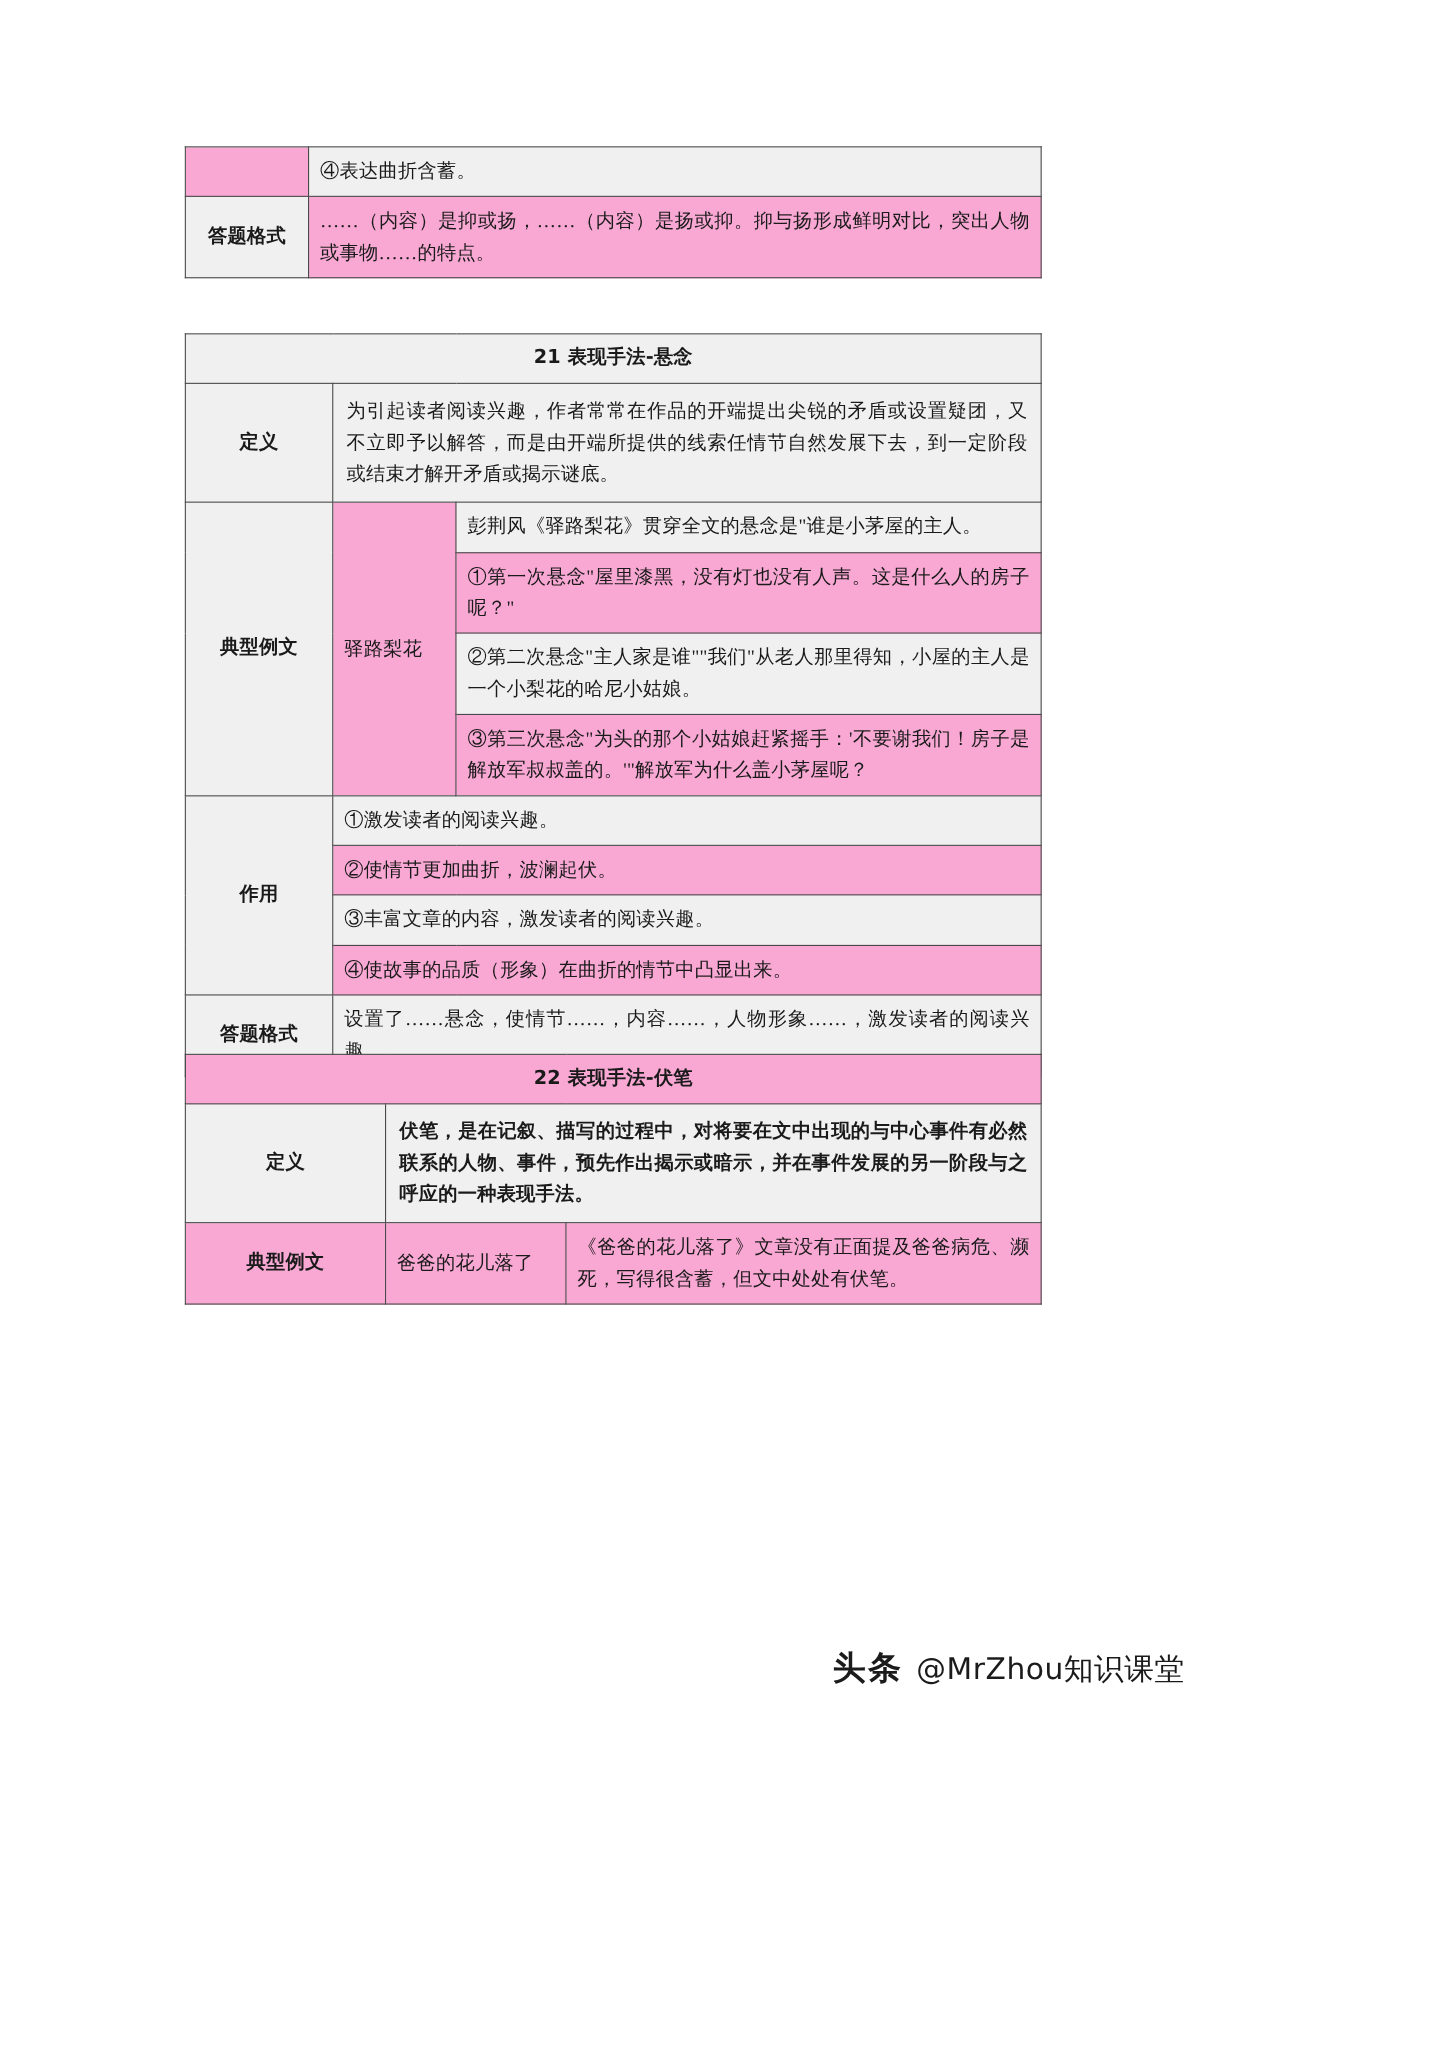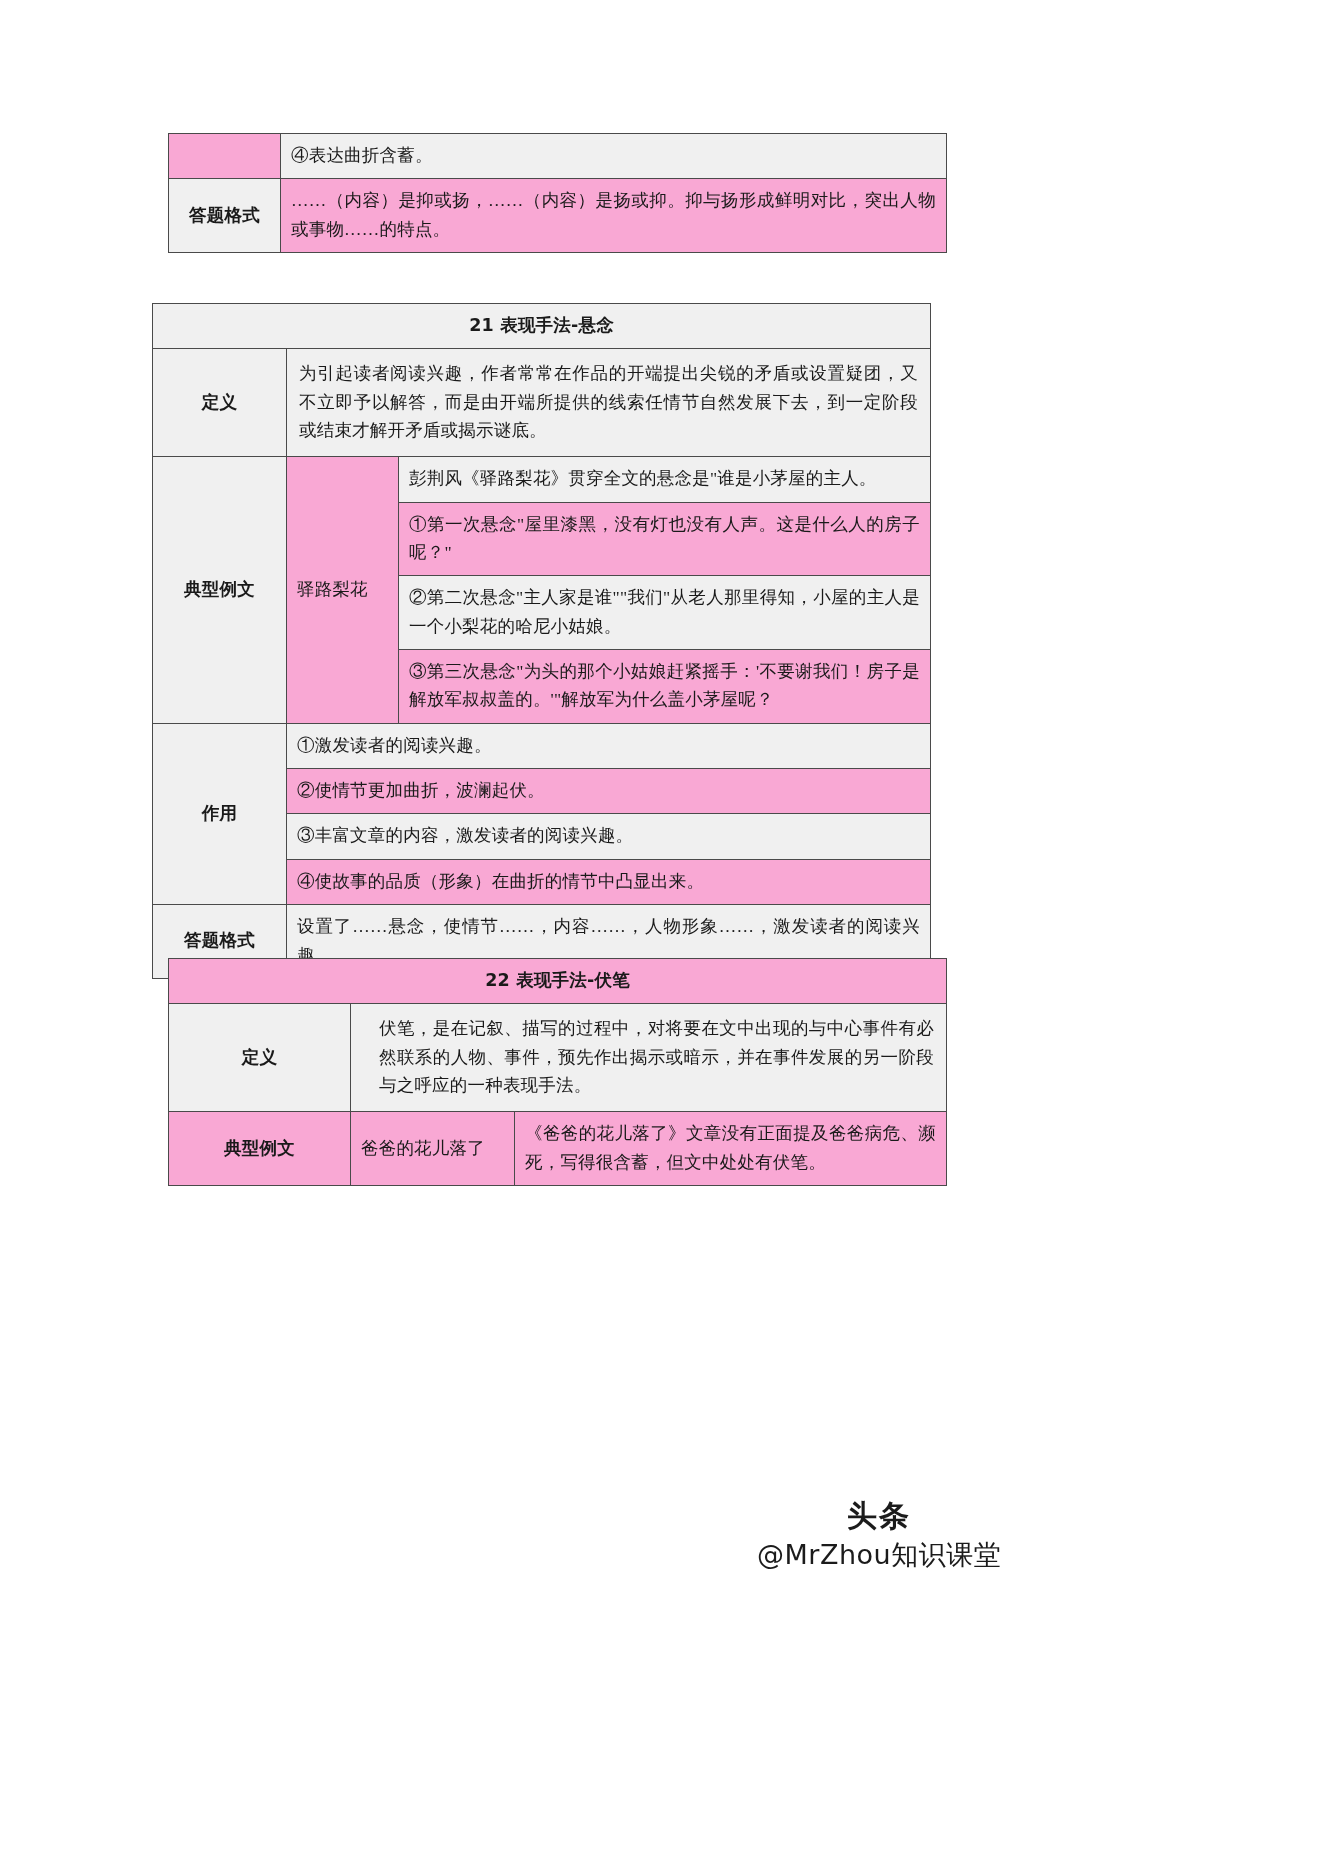--- a/index.html
+++ b/index.html
@@ -65,32 +65,32 @@
   .para {
     text-align: justify;
     text-justify: inter-ideograph;
   }
   .indent-ex {
     padding-left: 26px;
   }
 
   
   #table-top     { left: 168px; top: 133px;  width: 778px; }
-  #table-suspense{ left: 152px; top: 303px;  width: 778px; }
+  #table-suspense{ left: 168px; top: 303px;  width: 778px; }
   #table-foresh  { left: 168px; top: 958px;  width: 778px; }
 
   
   .watermark {
     position: absolute;
     left: 757px;
     top: 1496px;
     display: flex;
     align-items: center;
+    gap: 12px;
     color: #1b1b1b;
-    flex-direction: column;
   }
   .wm-logo {
     font-family: "DejaVu Sans", "Liberation Sans", sans-serif;
     font-weight: bold;
     font-size: 30px;
     letter-spacing: 2px;
   }
   .wm-text {
     font-family: "DejaVu Sans", "Liberation Sans", sans-serif;
     font-size: 27px;
@@ -176,21 +176,21 @@
       <col style="width:182px">
       <col style="width:164px">
       <col style="width:432px">
     </colgroup>
     <tbody>
       <tr>
         <td class="wh title-cell" colspan="3">22 表现手法-伏笔</td>
       </tr>
       <tr>
         <td class="sh lab">定义</td>
-        <td class="sh para" colspan="2" style="padding:10px 12px 12px 28px;">伏笔，是在记叙、描写的过程中，对将要在文中出现的与中心事件有必然联系的人物、事件，预先作出揭示或暗示，并在事件发展的另一阶段与之呼应的一种表现手法。</td>
+        <td class="sh para" colspan="2" style="padding:10px 12px 12px 12px;font-weight:bold;">伏笔，是在记叙、描写的过程中，对将要在文中出现的与中心事件有必然联系的人物、事件，预先作出揭示或暗示，并在事件发展的另一阶段与之呼应的一种表现手法。</td>
       </tr>
       <tr>
         <td class="wh lab">典型例文</td>
         <td class="wh mid">爸爸的花儿落了</td>
         <td class="wh para">《爸爸的花儿落了》文章没有正面提及爸爸病危、濒死，写得很含蓄，但文中处处有伏笔。</td>
       </tr>
     </tbody>
   </table>
 
   <div class="watermark">

